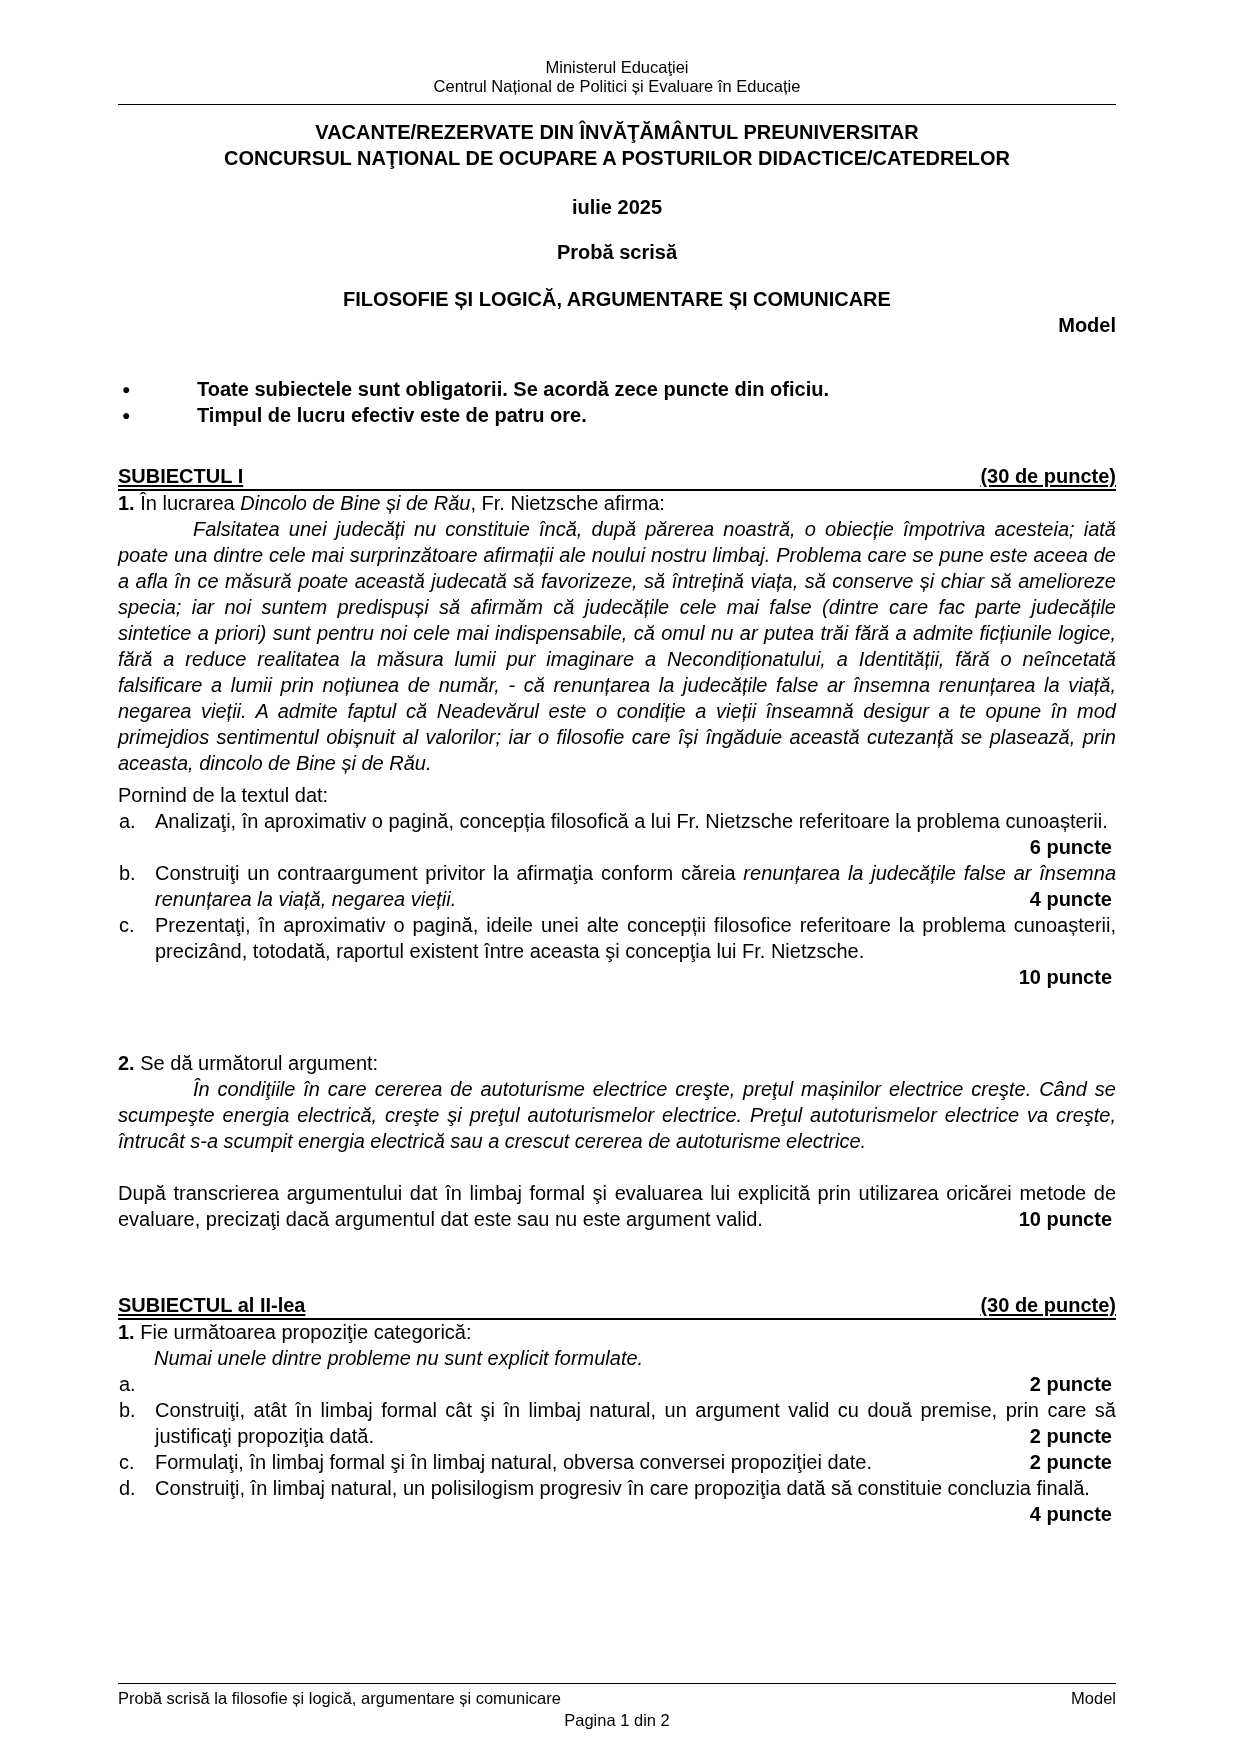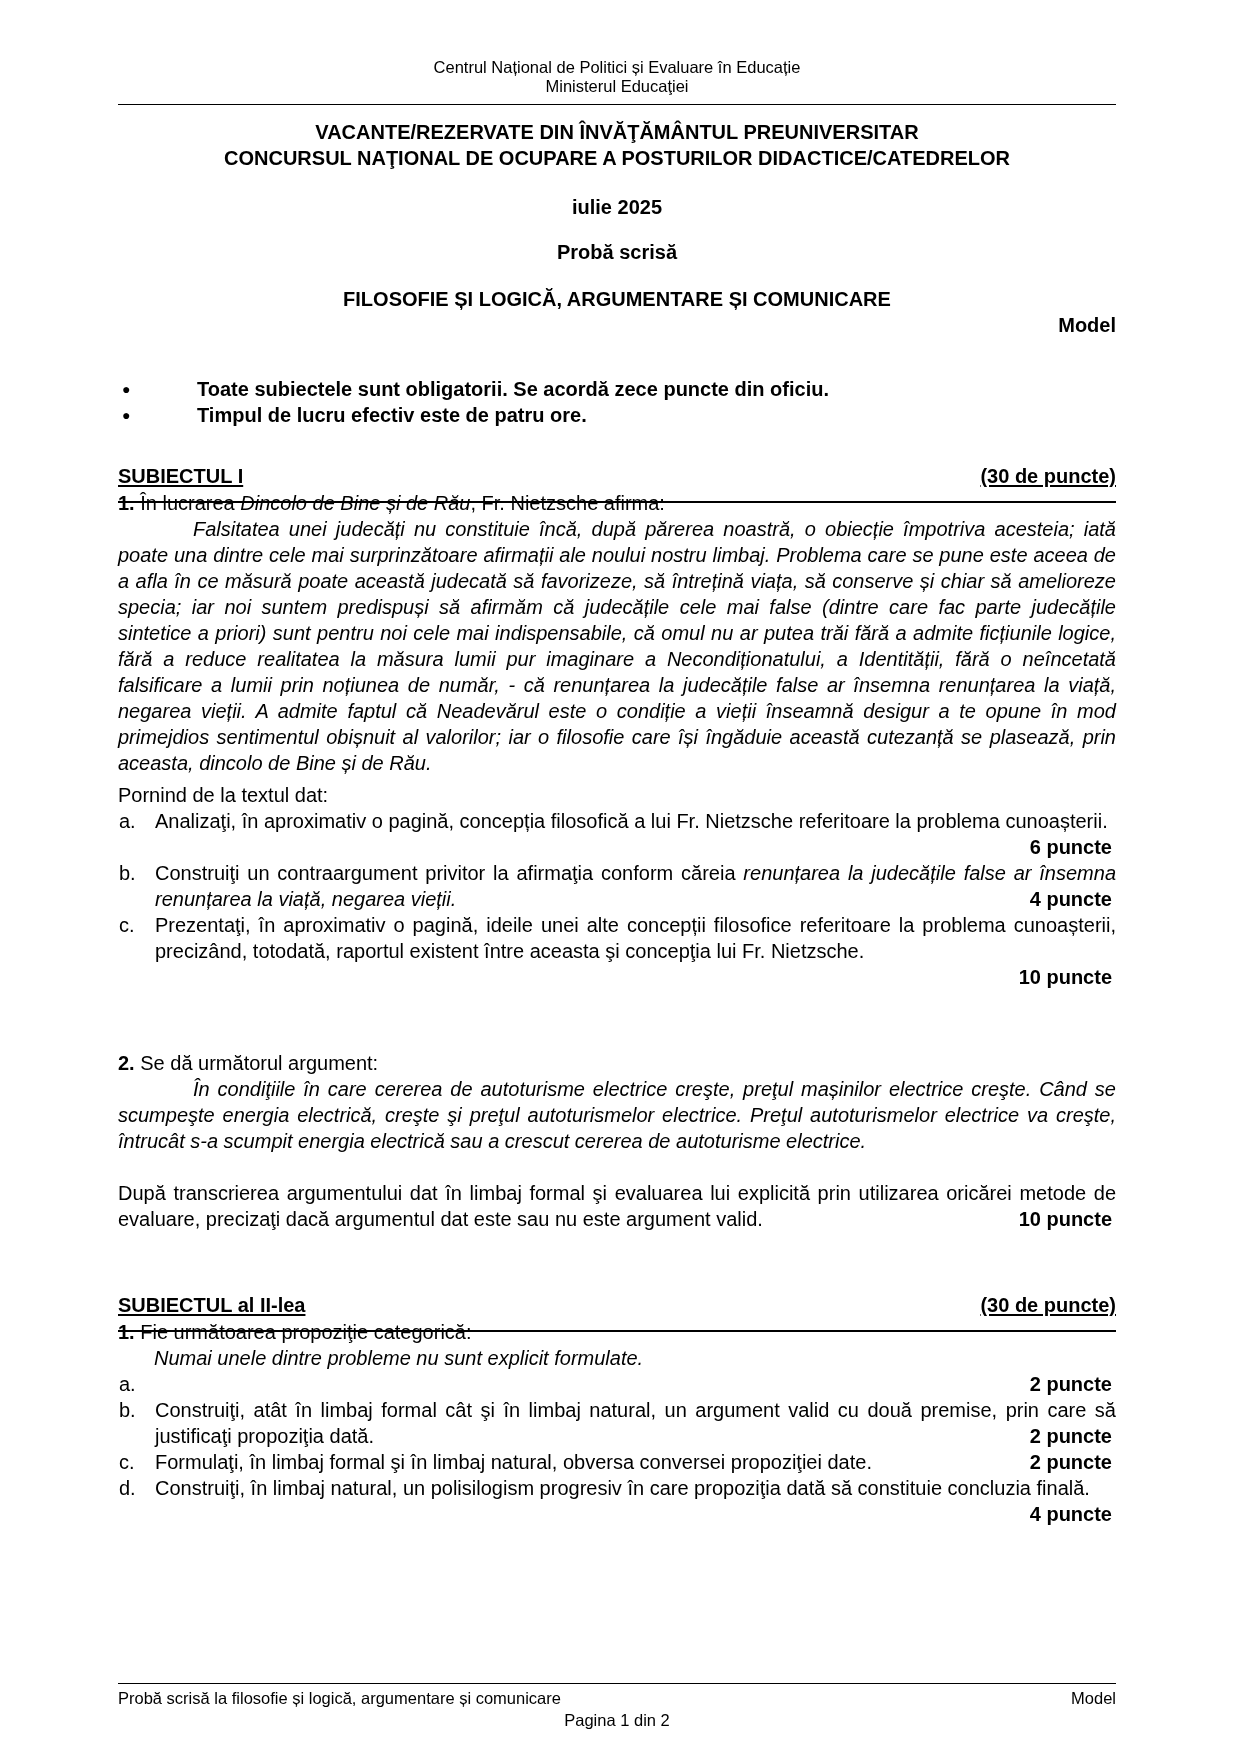--- a/index.html
+++ b/index.html
@@ -8,21 +8,21 @@
   .header { position: absolute; top: 58px; left: 0; width: 998px; text-align: center; font-size: 16.5px; line-height: 19px; }
   .header-rule { position: absolute; top: 104px; left: 0; width: 998px; height: 0; border-top: 1px solid #000; }
   .title { position: absolute; top: 119px; left: 0; width: 998px; text-align: center; font-weight: bold; font-size: 20px; line-height: 26px; }
   .date { position: absolute; top: 196px; left: 0; width: 998px; text-align: center; font-weight: bold; font-size: 20px; }
   .exam-type { position: absolute; top: 241px; left: 0; width: 998px; text-align: center; font-weight: bold; font-size: 20px; }
   .subject { position: absolute; top: 288px; left: 0; width: 998px; text-align: center; font-weight: bold; font-size: 20px; }
   .model { position: absolute; top: 314px; right: 0; font-weight: bold; font-size: 20px; }
   .rules { position: absolute; top: 376px; left: 0; width: 998px; font-weight: bold; font-size: 20px; line-height: 26px; }
   .rules .rule { display: flex; }
   .rules .bullet { width: 75px; padding-left: 4px; font-size: 14px; }
-  .section-head { position: absolute; left: 0; width: 998px; display: flex; justify-content: space-between; font-weight: bold; font-size: 20px; border-bottom: 2px solid #000; line-height: 22px; padding-bottom: 14px; }
+  .section-head { position: absolute; left: 0; width: 998px; display: flex; justify-content: space-between; font-weight: bold; font-size: 20px; border-bottom: 2px solid #000; line-height: 22px; padding-bottom: 2px; }
   .section-head span { text-decoration: underline; text-underline-offset: 2px; }
   .block { position: absolute; left: 0; width: 998px; font-size: 20px; line-height: 26px; }
   .quote { font-style: italic; text-align: justify; text-indent: 75px; margin: 0; }
   .items { margin: 0; }
   .item { display: flex; text-align: justify; }
   .item .lbl { width: 36px; flex: 0 0 36px; padding-left: 1px; }
   .item .txt { flex: 1; }
   .pts { float: right; font-weight: bold; margin-right: 4px; }
   .pts-line { text-align: right; font-weight: bold; padding-right: 4px; }
   i { font-style: italic; }
@@ -31,22 +31,22 @@
   .footer { position: absolute; top: 1687px; left: 0; width: 998px; font-size: 16.5px; line-height: 22px; }
   .footer .row { display: flex; justify-content: space-between; gap: 47px; }
   .footer .center { text-align: center; }
 </style>
 </head>
 <body>
 
 <div class="page">
 
   <div class="header">
+    <div>Ministerul Educaţiei</div>
     <div>Centrul Național de Politici și Evaluare în Educație</div>
-    <div>Ministerul Educaţiei</div>
   </div>
   <div class="header-rule"></div>
 
   <div class="title">
     <div>VACANTE/REZERVATE DIN ÎNVĂŢĂMÂNTUL PREUNIVERSITAR</div>
     <div>CONCURSUL NAŢIONAL DE OCUPARE A POSTURILOR DIDACTICE/CATEDRELOR</div>
   </div>
   <div class="date">iulie 2025</div>
   <div class="exam-type">Probă scrisă</div>
   <div class="subject">FILOSOFIE ȘI LOGICĂ, ARGUMENTARE ȘI COMUNICARE</div>

